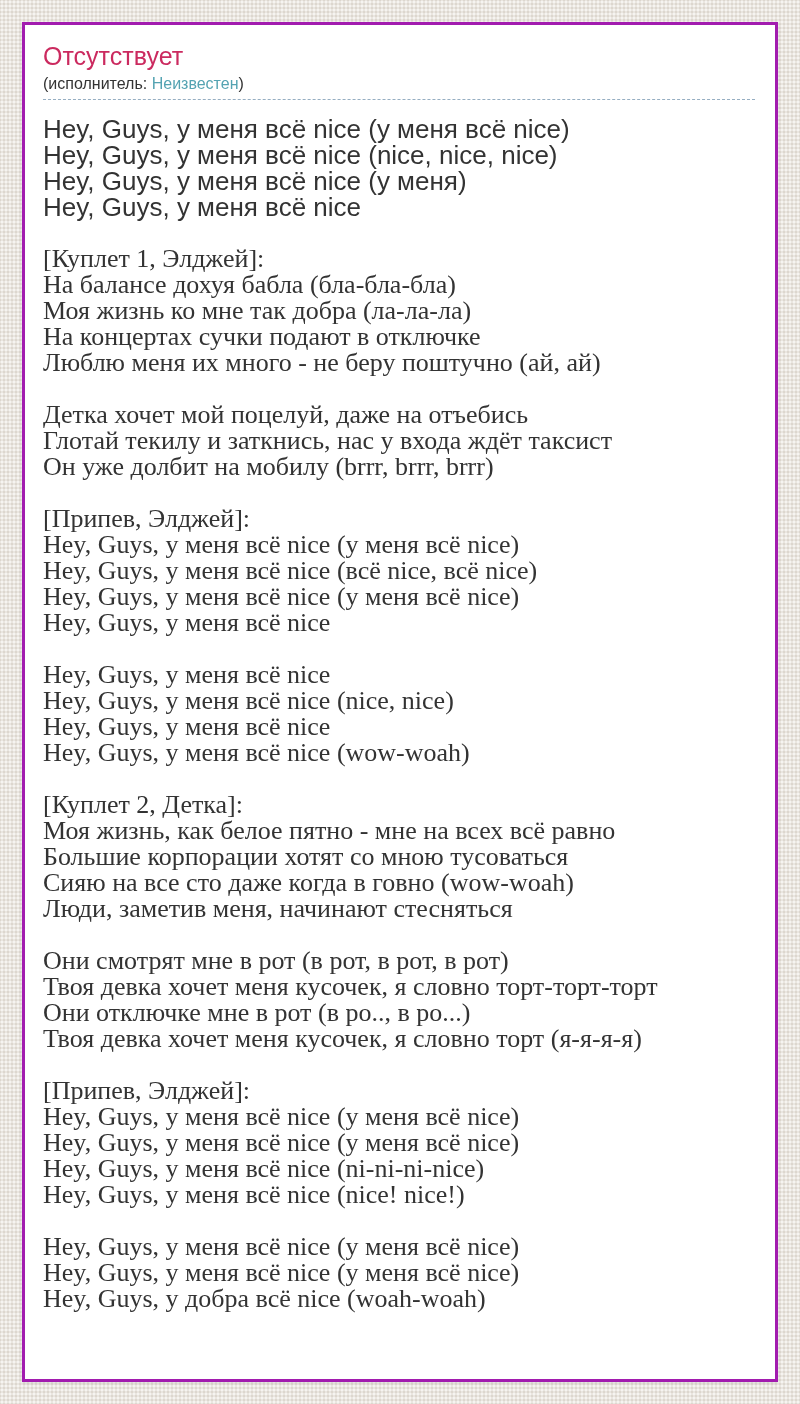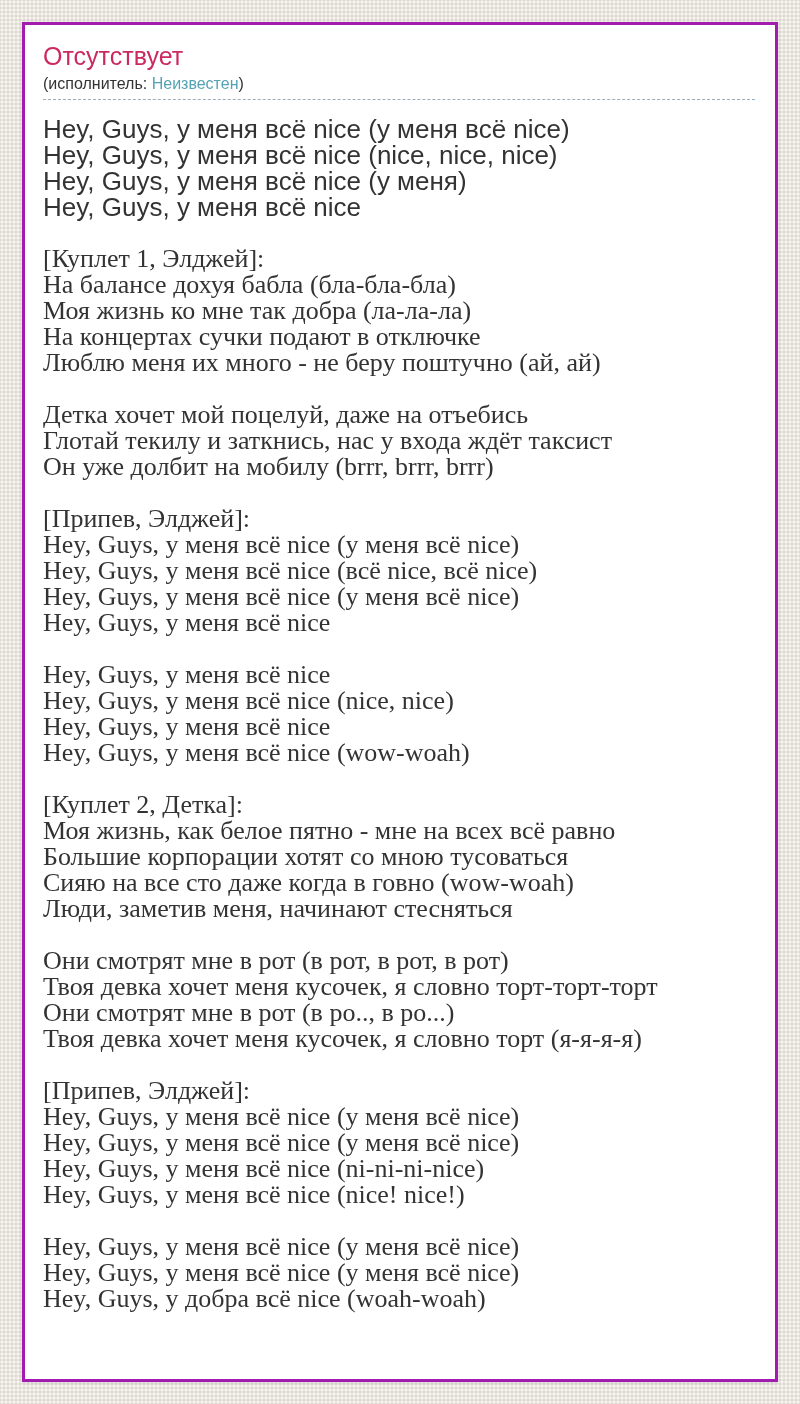--- a/index.html
+++ b/index.html
@@ -104,21 +104,21 @@
       <div class="stanza">
         <div class="line">[Куплет 2, Детка]:</div>
         <div class="line">Моя жизнь, как белое пятно - мне на всех всё равно</div>
         <div class="line">Большие корпорации хотят со мною тусоваться</div>
         <div class="line">Сияю на все сто даже когда в говно (wow-woah)</div>
         <div class="line">Люди, заметив меня, начинают стесняться</div>
       </div>
       <div class="stanza">
         <div class="line">Они смотрят мне в рот (в рот, в рот, в рот)</div>
         <div class="line">Твоя девка хочет меня кусочек, я словно торт-торт-торт</div>
-        <div class="line">Они смотрят мне в рот (в ро.., в ро...)</div>
+        <div class="line">Они отключке мне в рот (в ро.., в ро...)</div>
         <div class="line">Твоя девка хочет меня кусочек, я словно торт (я-я-я-я)</div>
       </div>
       <div class="stanza">
         <div class="line">[Припев, Элджей]:</div>
         <div class="line">Hey, Guys, у меня всё nice (у меня всё nice)</div>
         <div class="line">Hey, Guys, у меня всё nice (у меня всё nice)</div>
         <div class="line">Hey, Guys, у меня всё nice (ni-ni-ni-nice)</div>
         <div class="line">Hey, Guys, у меня всё nice (nice! nice!)</div>
       </div>
       <div class="stanza">

